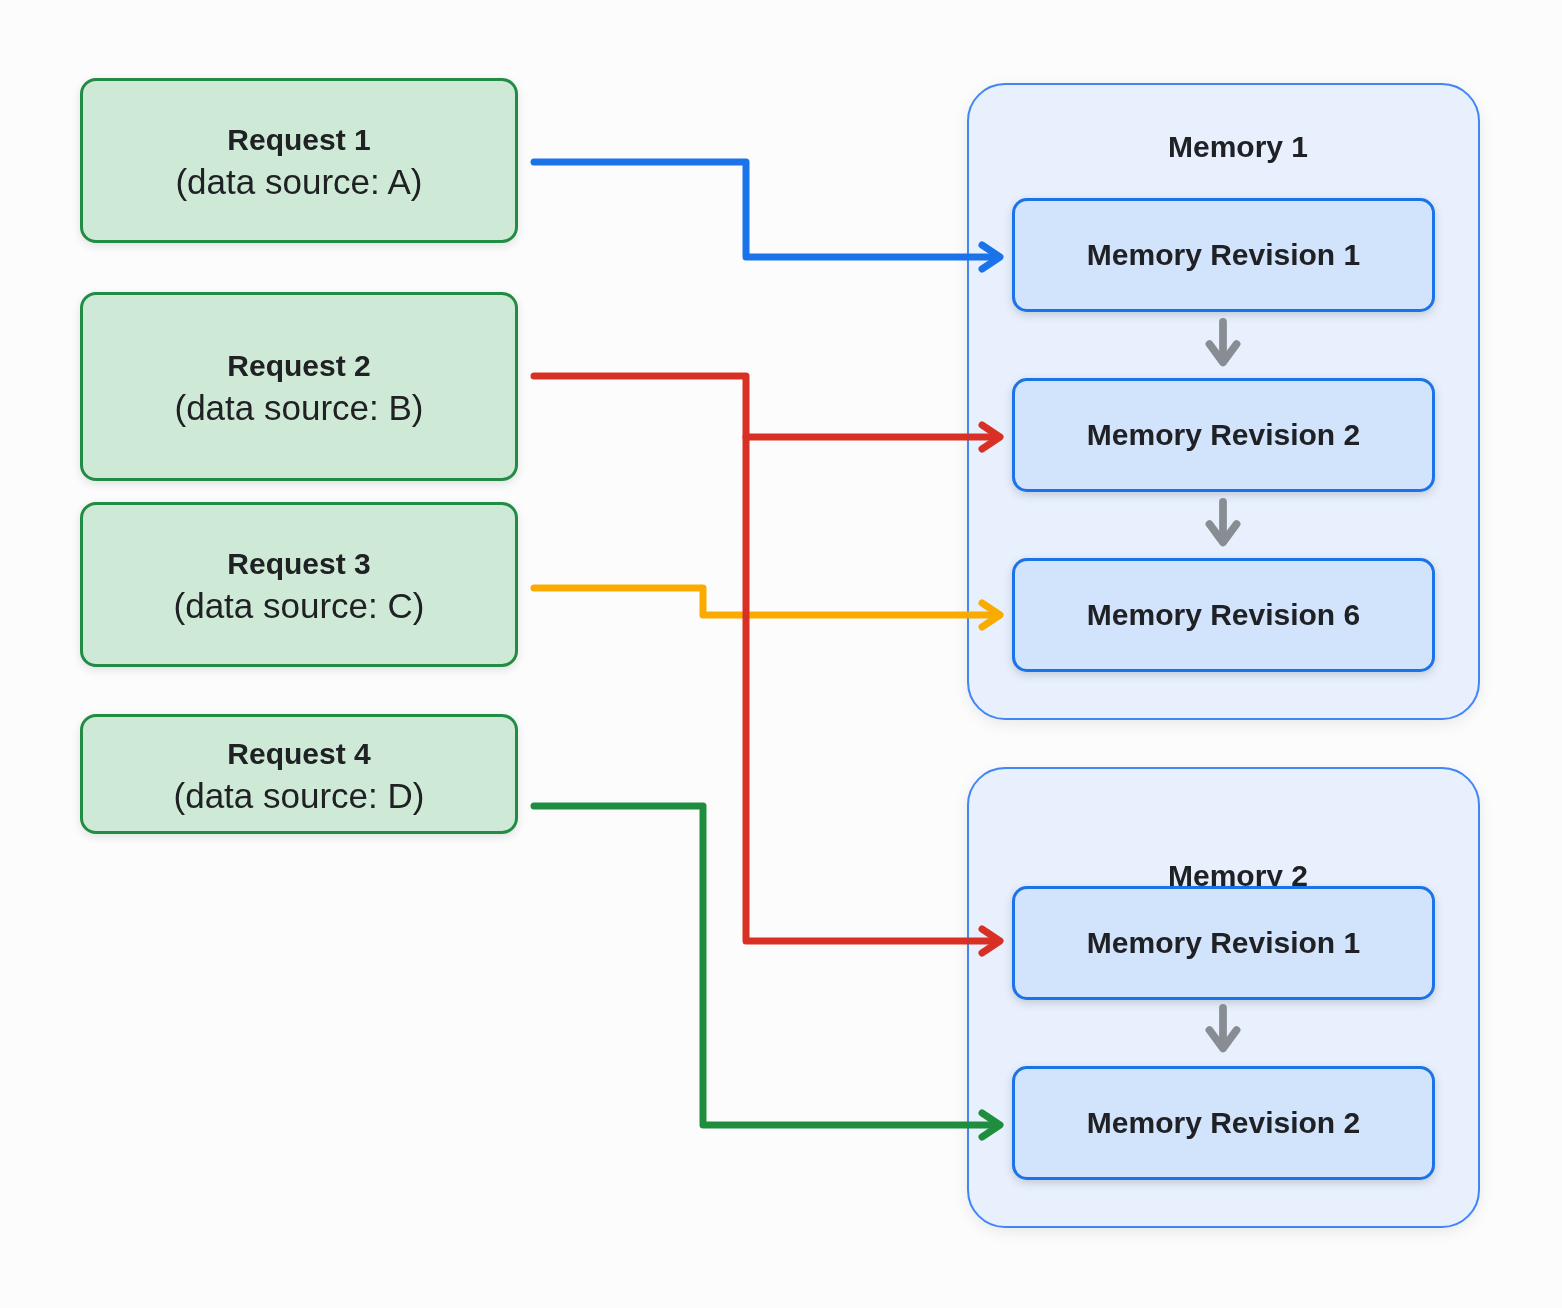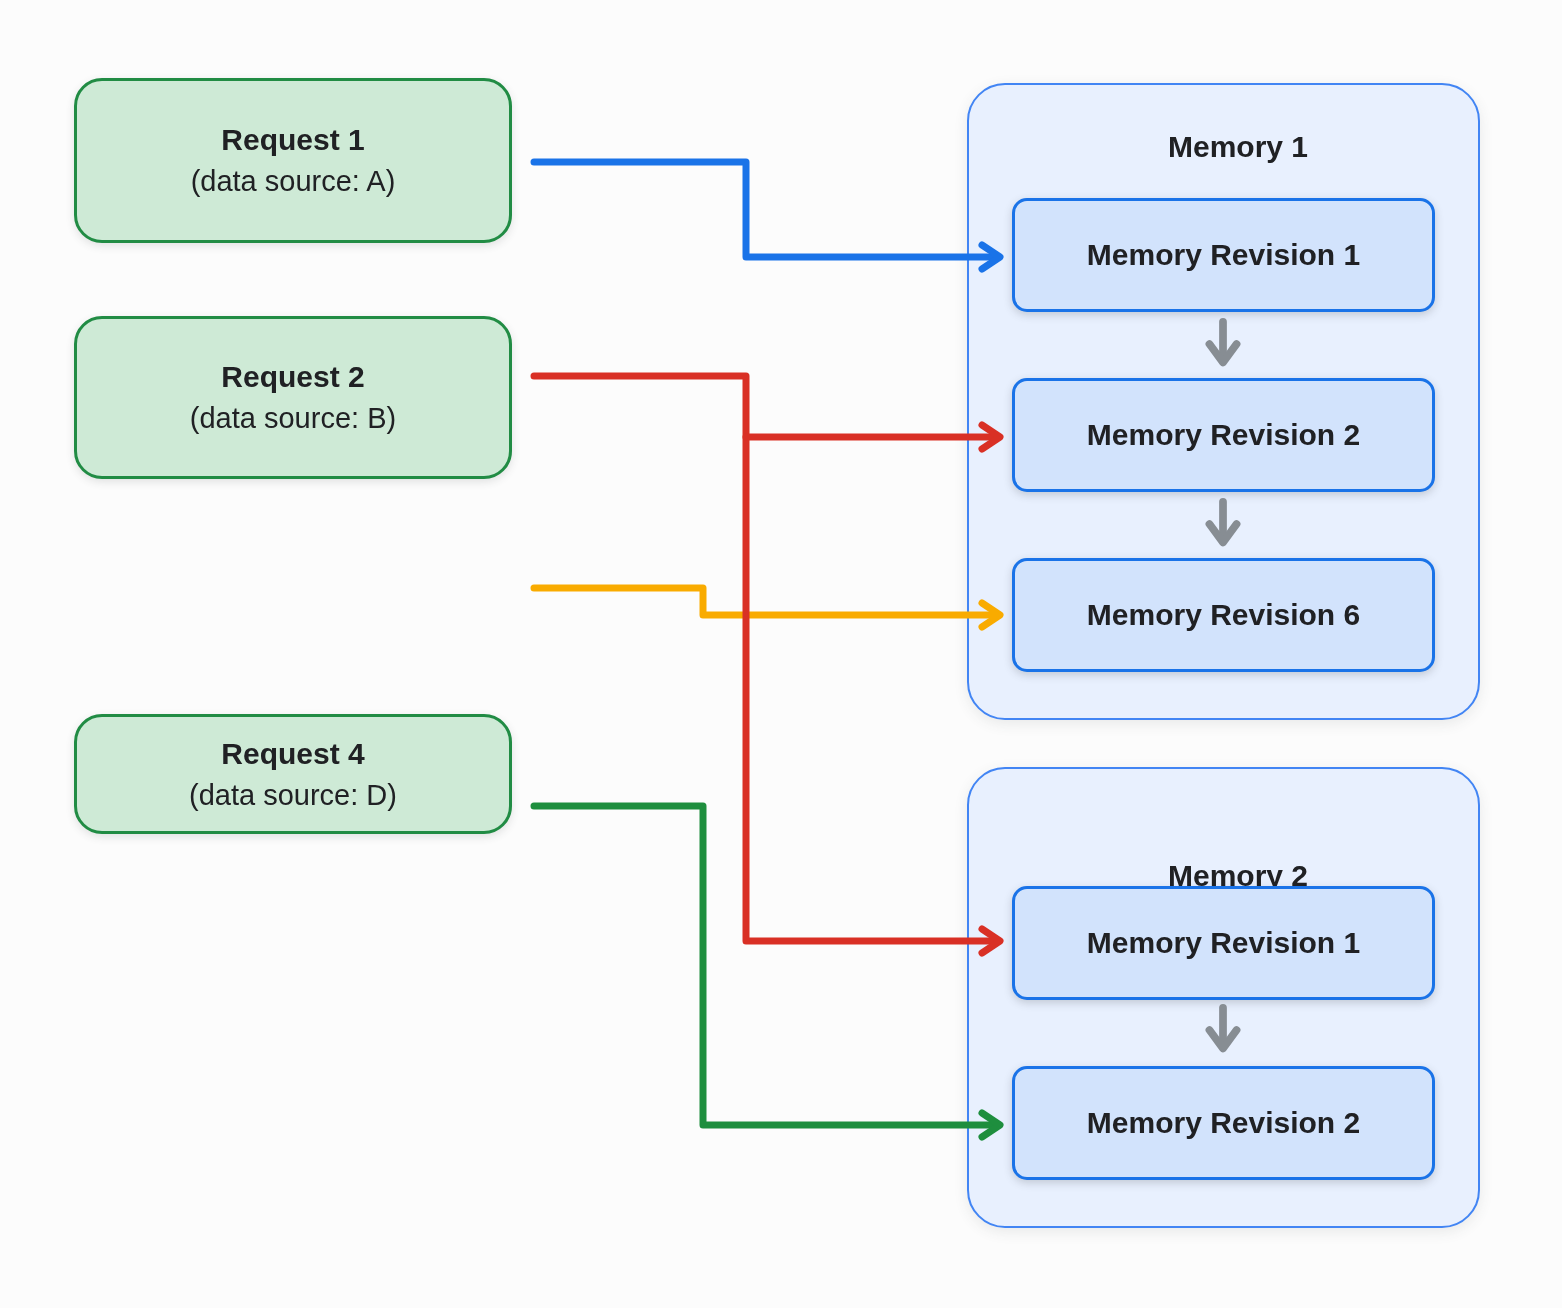--- a/index.html
+++ b/index.html
@@ -21,37 +21,37 @@
     position: relative;
     width: 1562px;
     height: 1308px;
     background: var(--background);
     overflow: hidden;
   }
 
   
   .request-box {
     position: absolute;
-    left: 74px;
+    left: 80px;
     width: 438px;
     border: 3px solid var(--request-border);
-    border-radius: 28px;
+    border-radius: 16px;
     background: var(--request-fill);
     box-shadow: 0 3px 8px rgba(60,64,67,0.14);
     display: flex;
     flex-direction: column;
     align-items: center;
     justify-content: center;
     gap: 8px;
     z-index: 2;
   }
   .request-box .req-title { font-size: 30px; font-weight: 600; line-height: 34px; }
-  .request-box .req-subtitle { font-size: 29px; font-weight: 400; line-height: 33px; }
+  .request-box .req-subtitle { font-size: 35px; font-weight: 400; line-height: 33px; }
   #request-1 { top: 78px;  height: 165px; }
-  #request-2 { top: 292px; height: 163px; margin-top: 24px; }
+  #request-2 { top: 292px; height: 189px; }
   #request-3 { top: 502px; height: 165px; }
   #request-4 { top: 714px; height: 120px; }
 
   
   .memory-panel {
     position: absolute;
     left: 967px;
     width: 513px;
     background: var(--panel-fill);
     border: 2px solid var(--panel-border);
@@ -128,20 +128,24 @@
 <div class="canvas">
 
   <div class="request-box" id="request-1">
     <div class="req-title">Request 1</div>
     <div class="req-subtitle">(data source: A)</div>
   </div>
   <div class="request-box" id="request-2">
     <div class="req-title">Request 2</div>
     <div class="req-subtitle">(data source: B)</div>
   </div>
+  <div class="request-box" id="request-3">
+    <div class="req-title">Request 3</div>
+    <div class="req-subtitle">(data source: C)</div>
+  </div>
   <div class="request-box" id="request-4">
     <div class="req-title">Request 4</div>
     <div class="req-subtitle">(data source: D)</div>
   </div>
 
   <div class="memory-panel" id="memory-1">
     <div class="memory-title">Memory 1</div>
     <div class="revision-box">Memory Revision 1</div>
     <div class="revision-box">Memory Revision 2</div>
     <div class="revision-box">Memory Revision 6</div>

